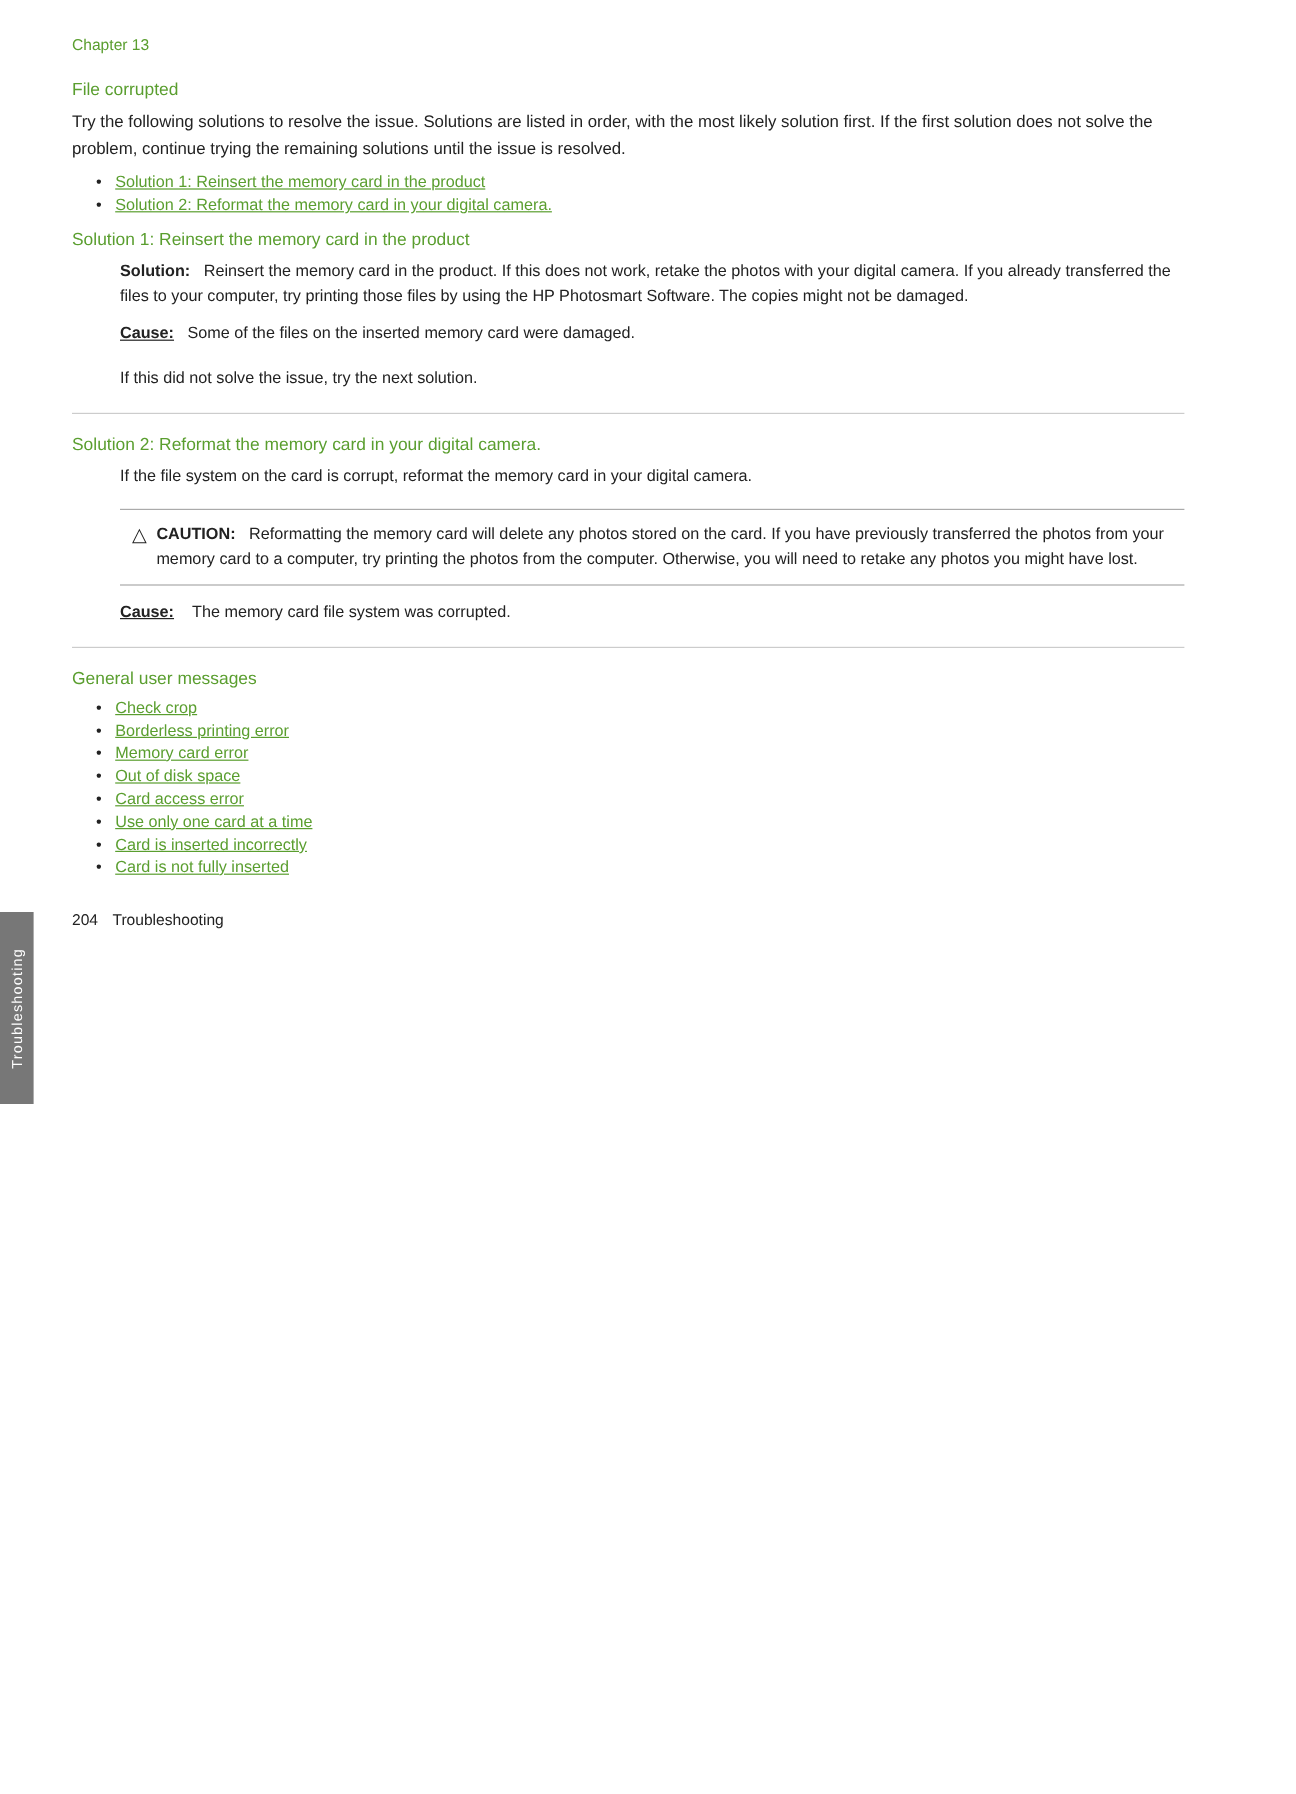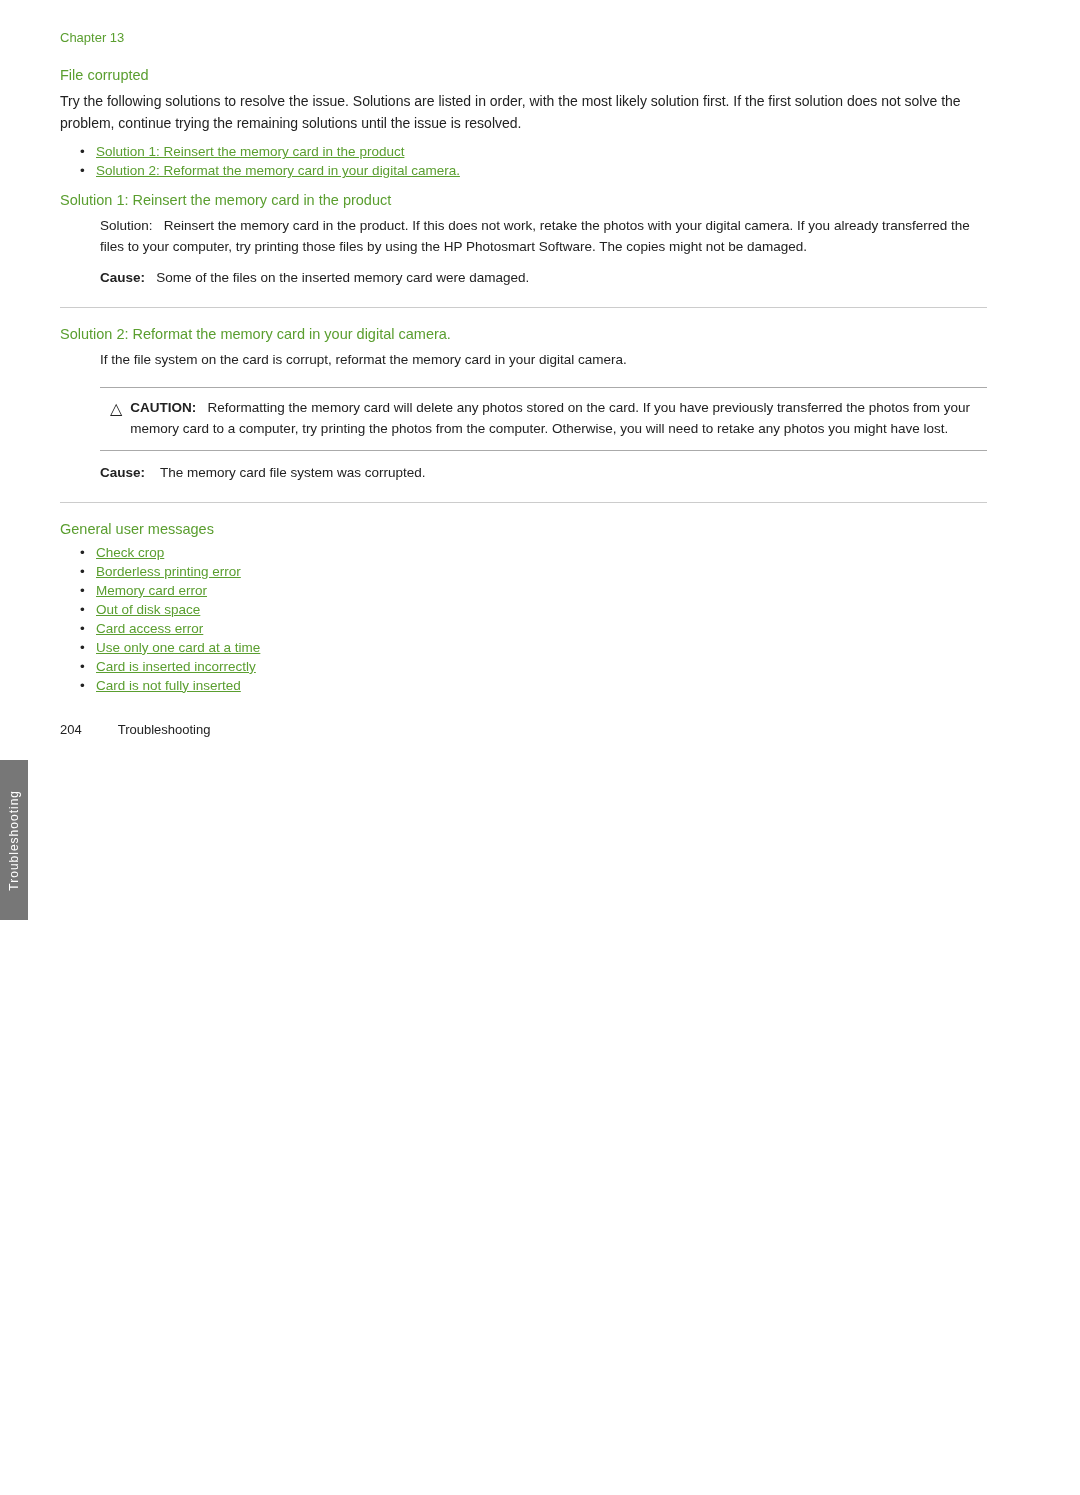--- a/index.html
+++ b/index.html
@@ -65,27 +65,28 @@
     .subsection {
       margin-left: 40px;
       margin-bottom: 10px;
     }
 
     .solution-block {
       margin-bottom: 10px;
     }
 
     .solution-label {
-      font-weight: normal;
+      font-weight: bold;
       font-size: 13.5px;
     }
 
     .cause-label {
       font-weight: bold;
       font-size: 13.5px;
+      text-decoration: underline;
     }
 
     .inline-text {
       font-size: 13.5px;
       line-height: 1.55;
     }
 
     .horizontal-rule {
       border: none;
       border-top: 1px solid #ccc;
@@ -131,21 +132,21 @@
       bottom: 30px;
       left: 60px;
       right: 60px;
       display: flex;
       align-items: center;
       font-size: 13px;
       color: #222;
     }
 
     .page-number {
-      margin-right: 36px;
+      margin-right: 12px;
     }
 
     .footer-label {
       color: #222;
     }
 
     
     .side-tab {
       position: absolute;
       left: 0;
@@ -194,20 +195,21 @@
     <div class="section-heading">Solution 1: Reinsert the memory card in the product</div>
     <div class="subsection">
       <p class="inline-text solution-block">
         <span class="solution-label">Solution:</span>
         &nbsp;&nbsp;<span>Reinsert the memory card in the product. If this does not work, retake the photos with your digital camera. If you already transferred the files to your computer, try printing those files by using the HP Photosmart Software. The copies might not be damaged.</span>
       </p>
       <p class="inline-text section-gap">
         <span class="cause-label">Cause:</span>
         &nbsp;&nbsp;<span>Some of the files on the inserted memory card were damaged.</span>
       </p>
+      <p class="inline-text">If this did not solve the issue, try the next solution.</p>
     </div>
   </div>
 
   <hr class="horizontal-rule">
 
   <div class="main-section">
     <div class="section-heading">Solution 2: Reformat the memory card in your digital camera.</div>
     <div class="subsection">
       <p class="inline-text section-gap">If the file system on the card is corrupt, reformat the memory card in your digital camera.</p>
 

